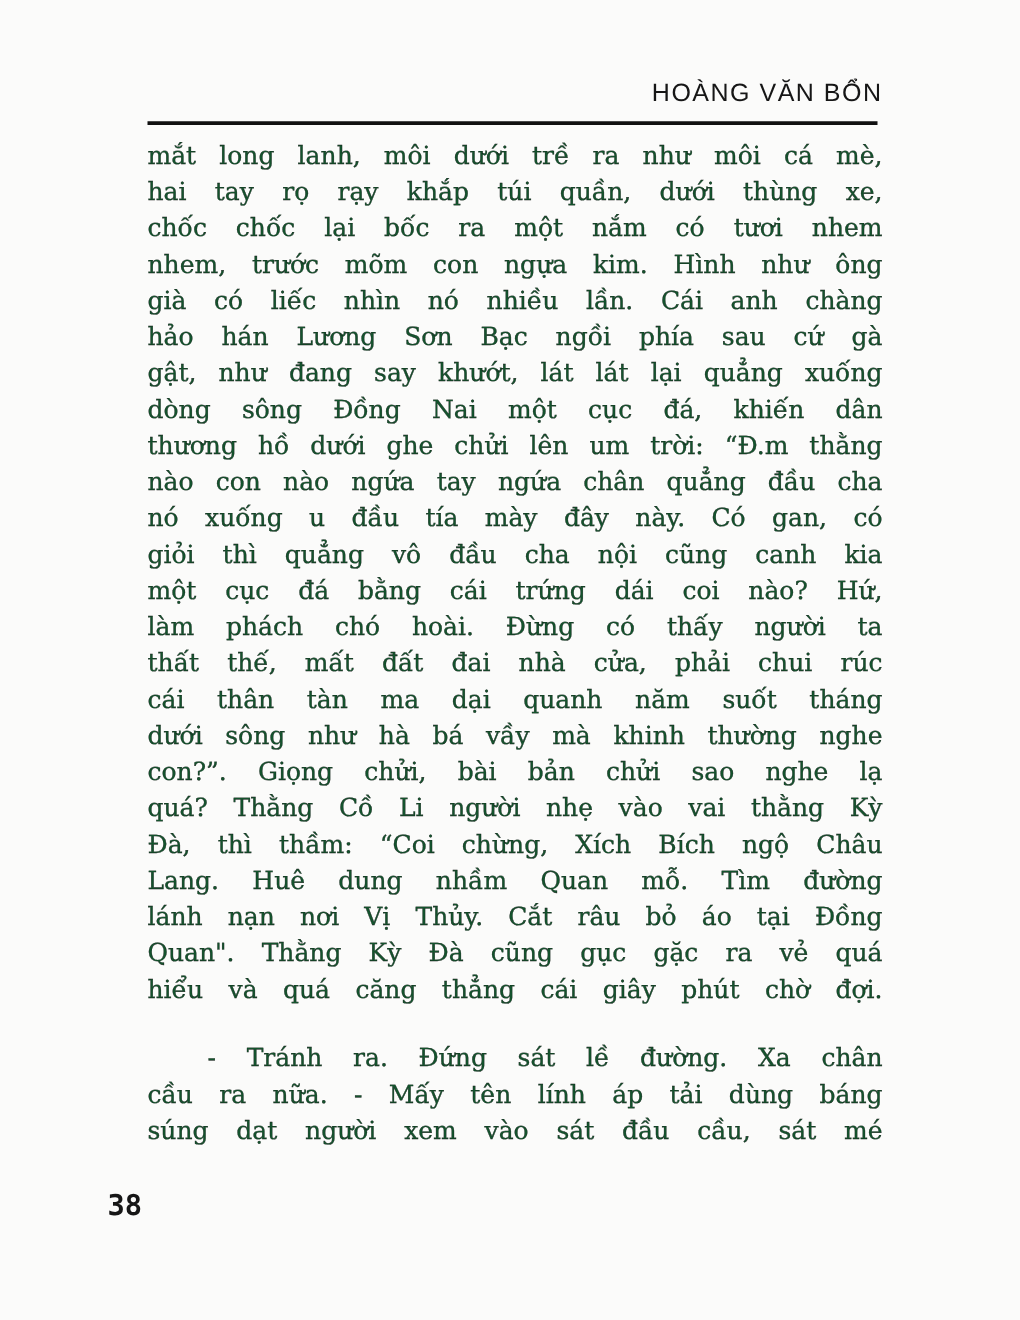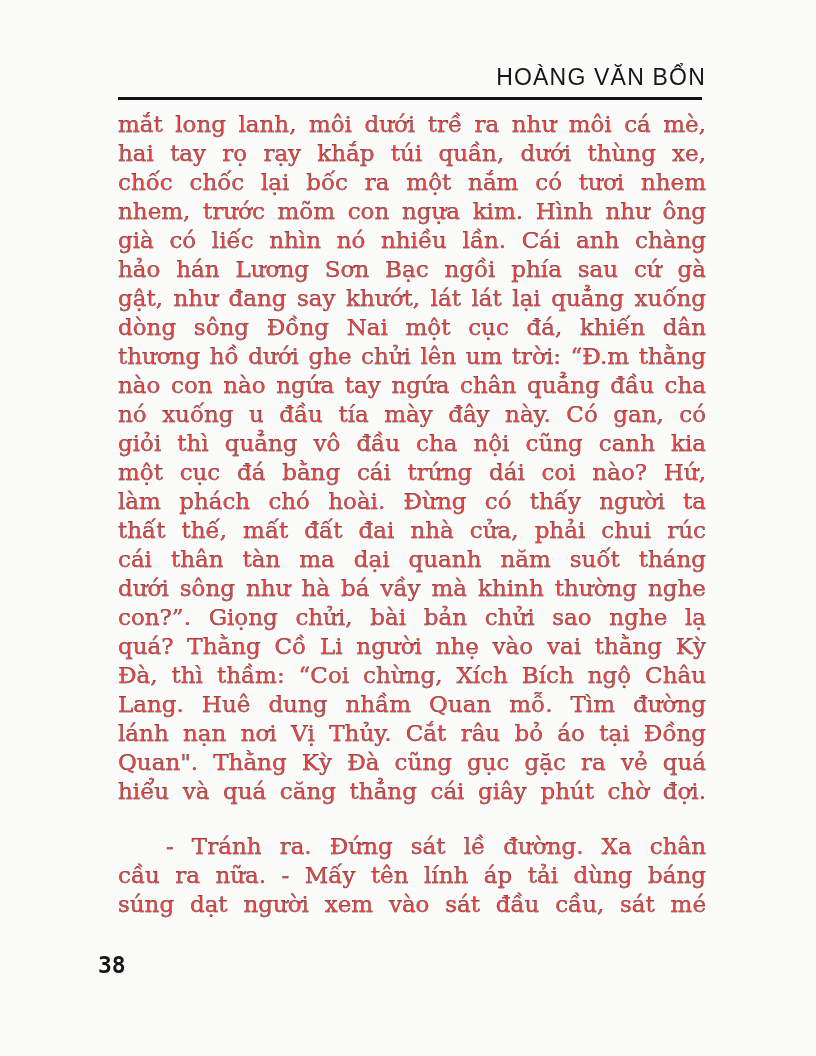--- a/index.html
+++ b/index.html
@@ -16,58 +16,58 @@
     color: #161616;
     overflow: hidden;
   }
   .header {
     position: absolute;
     top: 64px;
     left: 118px;
     width: 588px;
     text-align: right;
     font-family: "Liberation Sans", sans-serif;
-    font-size: 23px;
+    font-size: 20px;
     letter-spacing: 1.2px;
     font-weight: 500;
     color: #161616;
     white-space: nowrap;
   }
   .rule {
     position: absolute;
     top: 97px;
     left: 118px;
     width: 584px;
     height: 3px;
     background: #111111;
   }
   .body-text {
     position: absolute;
     top: 110px;
     left: 118px;
     width: 588px;
     font-family: "DejaVu Serif", serif;
-    font-size: 23px;
+    font-size: 20px;
     line-height: 29px;
-    color: #ef4444;
+    color: #14532d;
     -webkit-text-stroke: 0.25px #161616;
   }
   .para { margin: 0; }
   .para + .para { margin-top: 26px; }
   .line {
     text-align: justify;
     text-align-last: justify;
     text-justify: inter-word;
   }
   .line.indent {
     text-indent: 48px;
   }
   .pagenum {
     position: absolute;
-    left: 98px;
+    left: 86px;
     top: 952px;
     font-family: "DejaVu Sans Mono", monospace;
     font-size: 23px;
     font-weight: bold;
     color: #161616;
   }
 </style>
 </head>
 <body>
 

